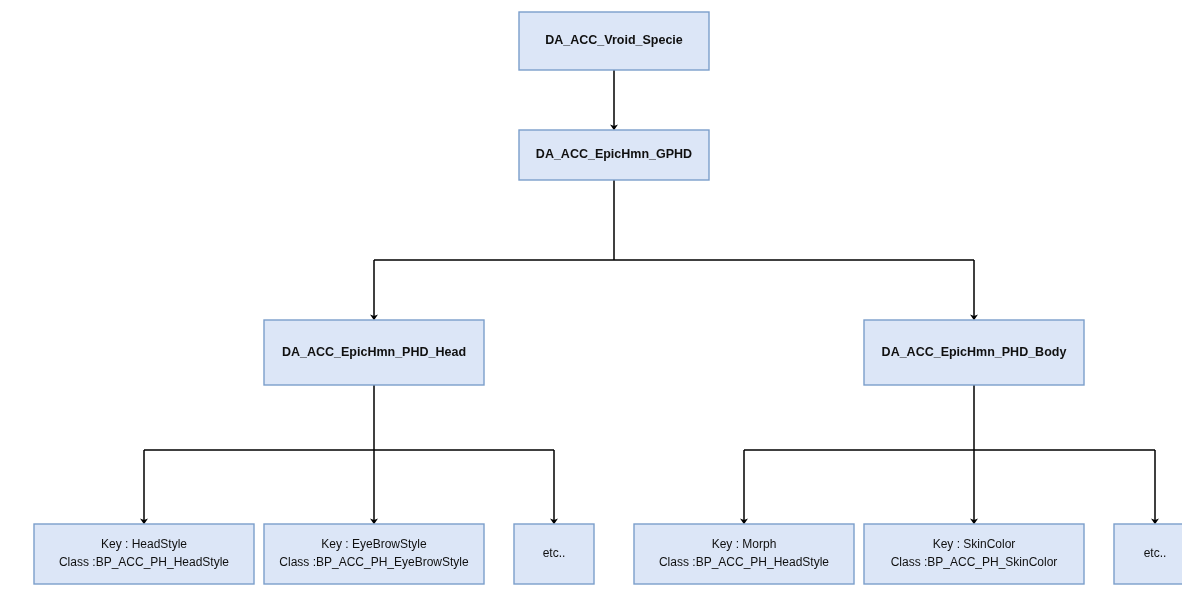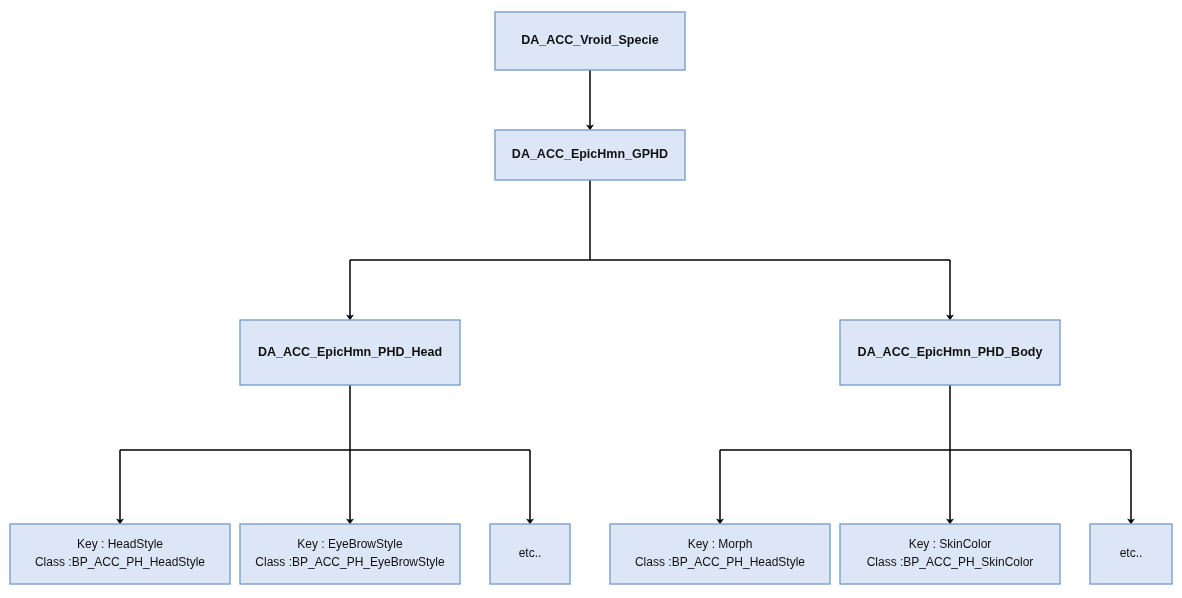--- a/index.html
+++ b/index.html
@@ -11,20 +11,21 @@
   body {
     width: 1182px;
     height: 598px;
     font-family: "Liberation Sans", sans-serif;
     overflow: hidden;
   }
   #diagram-root {
     position: relative;
     width: 1062px;
     height: 598px;
+    margin-left: 24px;
   }
   svg.diagram-canvas {
     position: absolute;
     top: 0;
     left: 0;
     width: 1182px;
     height: 598px;
   }
   .node-box {
     fill: #dce6f7;

